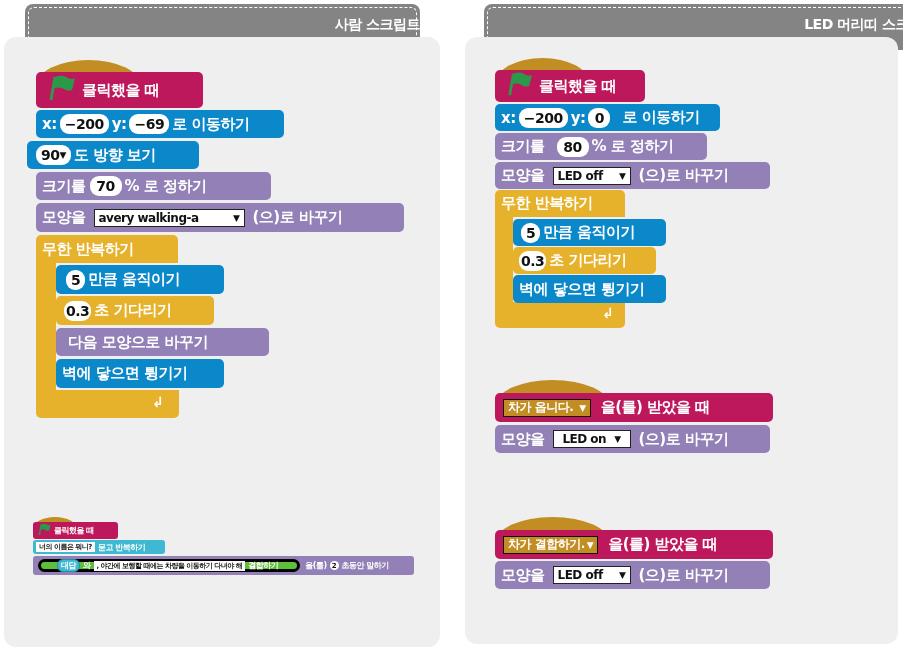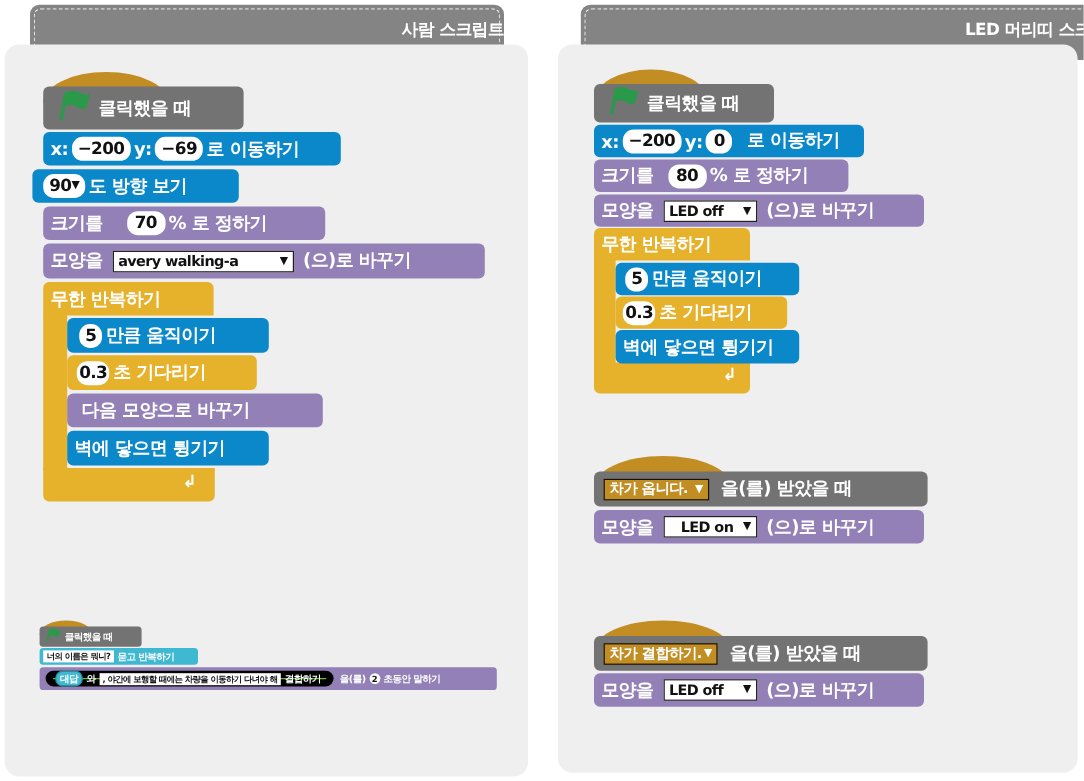--- a/index.html
+++ b/index.html
@@ -27,21 +27,21 @@
     border-radius: 5px; display: flex; align-items: center; white-space: nowrap;
     padding: 0 6px; letter-spacing: -0.5px;
   }
   .blk.small { font-size: 8px; border-radius: 3px; padding: 0 3px; }
   .motion { background: #0a88c9; }
   .looks { background: #9280b6; }
   .control { background: #e6b12b; }
   .sensing { background: #3fb8d1; }
 
   .hat {
-    position: absolute; background: #737373; border-radius: 5px;
+    position: absolute; background: #be185d; border-radius: 5px;
   }
   .hat-cap {
     position: absolute; background: #c28d23; border-radius: 50% 50% 0 0 / 100% 100% 0 0;
   }
 
   .field {
     background: #ffffff; color: #111; border-radius: 9px; padding: 0 5px;
     display: inline-flex; align-items: center; justify-content: center;
     font-size: 14px; height: 20px; margin: 0 3px;
   }
@@ -56,21 +56,21 @@
   .flag { display: inline-block; margin-right: 6px; }
 
   .c-mouth {
     position: absolute; background: #e6b12b; border-radius: 0 0 5px 5px;
   }
   .c-arm { position: absolute; background: #e6b12b; }
   .loop-arrow { position: absolute; color: #fff; font-weight: bold; font-size: 14px; }
 
   .join-wrap {
     background: #5fbf3a; border-radius: 8px; display: inline-flex; align-items: center;
-    height: 13px; padding: 0 2px; margin: 0 2px; border: 6px solid #000000;
+    height: 13px; padding: 0 16px; margin: 0 2px; border: 3px solid #000000;
   }
   .answer-pill {
     background: #3fb8d1; border-radius: 6px; padding: 0 3px; color: #fff; border: 1px solid #2b8ca0;
   }
   .text-slot { background: #fff; color: #111; padding: 0 3px; font-size: 7px; height: 10px; display: inline-flex; align-items: center; }
   .num-circle {
     background: #fff; color: #111; border-radius: 50%; width: 9px; height: 9px;
     display: inline-flex; align-items: center; justify-content: center; font-size: 7px; margin: 0 3px;
   }
 </style>
@@ -104,21 +104,21 @@
 <div class="blk motion" style="left:27px; top:141px; width:172px; height:28px;">
   <span class="field">
       <span>90</span>
       <span class="tri">▼</span>
     </span>
   <span>도 방향 보기</span>
 </div>
 
 <div class="blk looks" style="left:36px; top:172px; width:235px; height:28px;">
   <span>크기를</span>
-  <span class="field" style="margin-left:20px; width:32px;">70</span>
+  <span class="field" style="margin-left:4px; width:32px;">70</span>
   <span>% 로 정하기</span>
 </div>
 
 <div class="blk looks" style="left:36px; top:203px; width:368px; height:29px;">
   <span>모양을</span>
   <span class="dropdown" style="width:151px; justify-content:space-between;">
       <span>avery walking-a</span>
       <span class="tri">▼</span>
     </span>
   <span>(으)로 바꾸기</span>
@@ -233,21 +233,21 @@
 <div class="hat-cap" style="left:495px; top:380px; width:115px; height:26px;"></div>
 <div class="hat blk" style="left:495px; top:393px; width:278px; height:29px;">
   <span class="dropdown event-dd" style="margin:0 10px 0 2px; gap:6px;">
       <span>차가 옵니다.</span>
       <span class="tri">▼</span>
     </span>
   <span>을(를) 받았을 때</span>
 </div>
 <div class="blk looks" style="left:495px; top:425px; width:275px; height:28px;">
   <span>모양을</span>
-  <span class="dropdown" style="width:78px; justify-content:flex-end;">
+  <span class="dropdown" style="width:78px; justify-content:center;">
       <span>LED on</span>
       <span class="tri">▼</span>
     </span>
   <span>(으)로 바꾸기</span>
 </div>
 
 <div class="hat-cap" style="left:495px; top:517px; width:115px; height:26px;"></div>
 <div class="hat blk" style="left:495px; top:530px; width:278px; height:29px;">
   <span class="dropdown event-dd" style="margin:0 10px 0 2px; gap:2px;">
       <span>차가 결합하기.</span>

